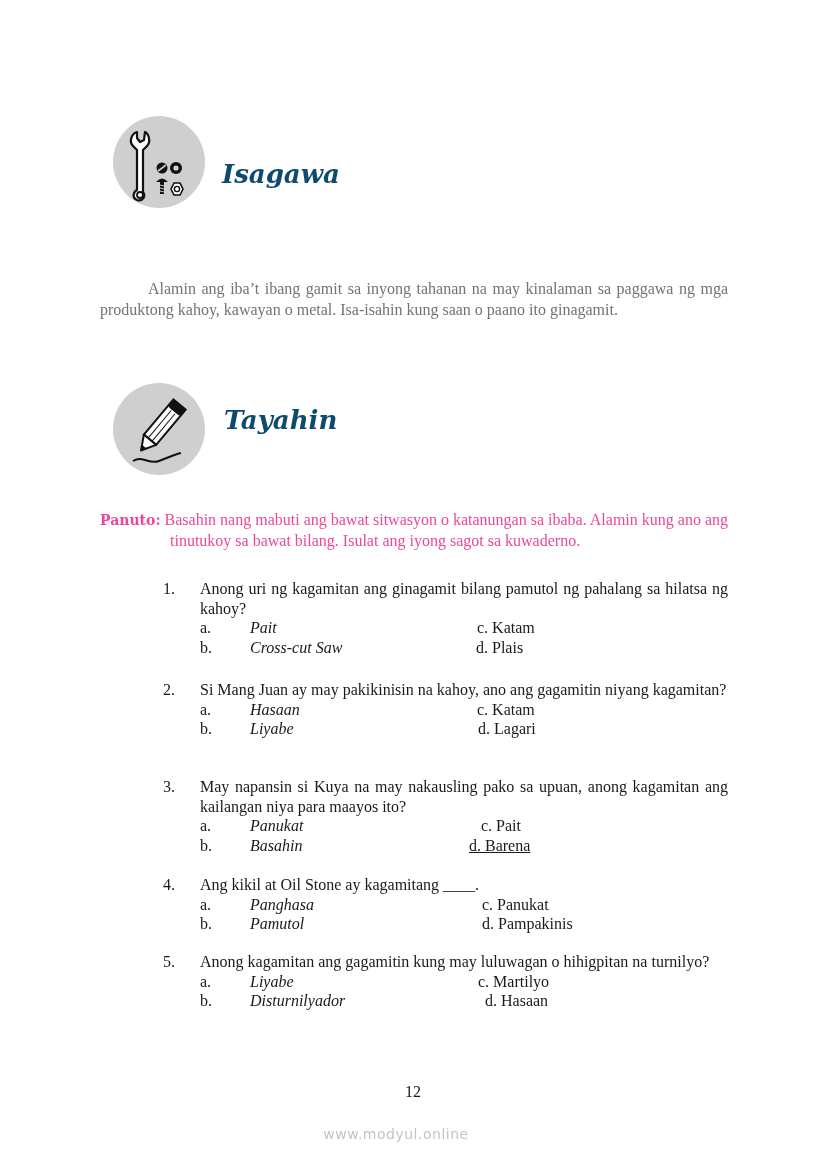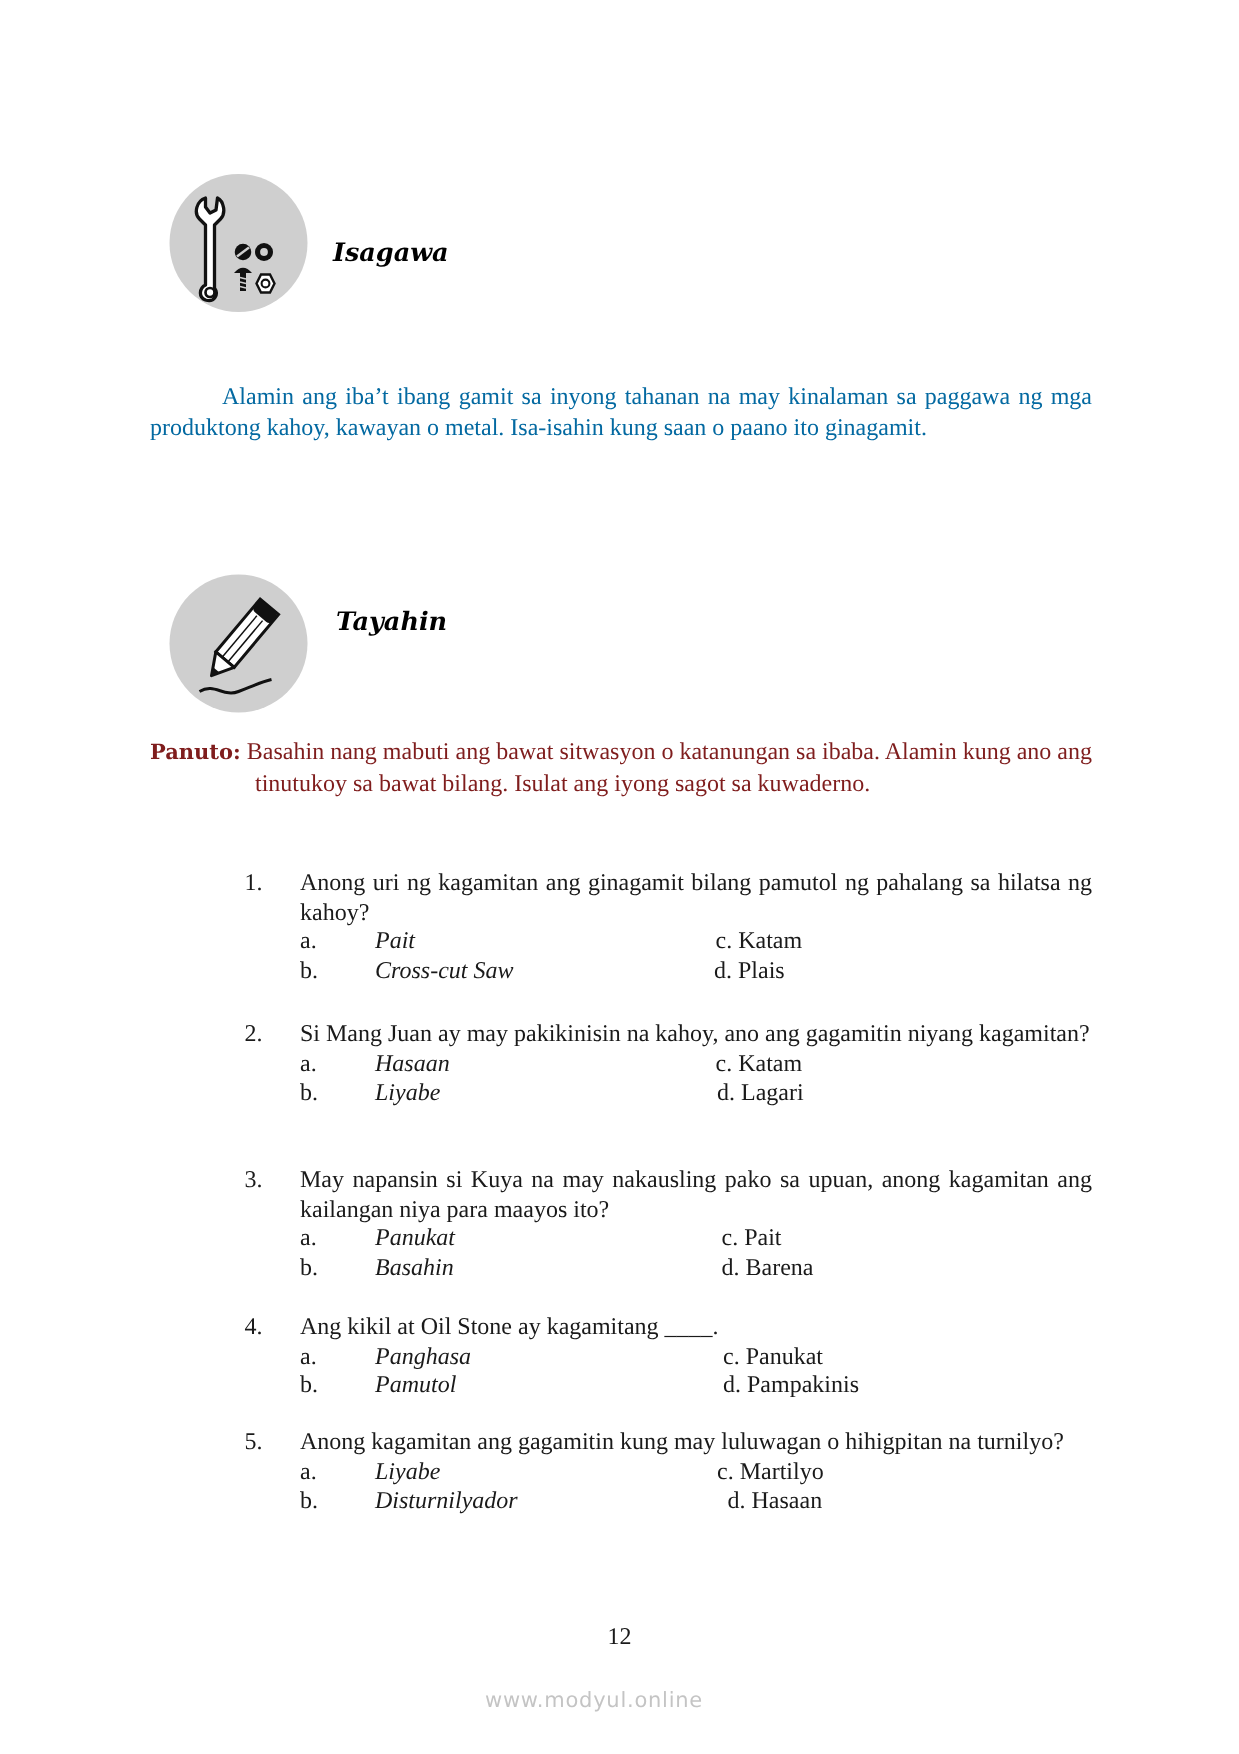--- a/index.html
+++ b/index.html
@@ -1,25 +1,25 @@
 <!DOCTYPE html>
 <html><head>
 <meta charset="utf-8">
 <style>
   html, body { margin: 0; padding: 0; background: #ffffff; }
   body { width: 826px; height: 1169px; position: relative; overflow: hidden;
          font-family: "DejaVu Serif", "Liberation Serif", serif; color: #1a1a1a; }
   .icon-circle { position: absolute; width: 92px; height: 92px; border-radius: 50%; background: #cfcfcf; }
   .section-title { position: absolute; font-family: "DejaVu Serif", serif; font-weight: bold; font-style: italic;
-                   font-size: 17px; color: #000000; }
+                   font-size: 26px; color: #0c4a6e; }
   .para { position: absolute; font-family: "Liberation Serif", serif; font-size: 16px; line-height: 20.5px;
-          text-align: justify; color: #0369a1; }
+          text-align: justify; color: #737373; margin-top: 24px; }
   .para .indent { display: inline-block; width: 48px; }
-  .panuto { position: absolute; left: 100px; top: 492px; width: 628px; font-family: "Liberation Serif", serif;
-            font-size: 16px; line-height: 19.5px; color: #7f1d1d; }
+  .panuto { position: absolute; left: 100px; top: 510px; width: 628px; font-family: "Liberation Serif", serif;
+            font-size: 16px; line-height: 19.5px; color: #ec4899; }
   .panuto .label { font-family: "DejaVu Serif", serif; font-weight: bold; font-size: 14px; }
   .panuto-body { text-align: justify; }
   .q { position: absolute; left: 163px; width: 565px; font-family: "Liberation Serif", serif; font-size: 16px;
        line-height: 19.5px; color: #1a1a1a; }
   .q .num { position: absolute; left: 0; top: 0; }
   .q .text { margin-left: 37px; text-align: justify; }
   .q .opts { position: relative; margin-left: 37px; height: 39px; }
   .opt { position: absolute; height: 19.5px; }
   .opt .l { position: absolute; left: 0; }
   .opt .v { position: absolute; left: 50px; white-space: nowrap; font-style: italic; }
@@ -122,21 +122,21 @@
   <div class="opts">
     <div class="opt" style="top:0;">
         <span class="l">a.</span>
         <span class="v">Panukat</span>
       </div>
     <div class="opt" style="top:19.5px;">
         <span class="l">b.</span>
         <span class="v">Basahin</span>
       </div>
     <span class="opt-r" style="left:281px; top:0;">c. Pait</span>
-    <span class="opt-r" style="left:281px; top:19.5px;">d. Barena</span>
+    <span class="opt-r" style="left:269px; top:19.5px;text-decoration:underline;">d. Barena</span>
   </div>
 </div>
 
 <div class="q" style="top:875px;">
   <span class="num">4.</span>
   <div class="text">Ang kikil at Oil Stone ay kagamitang ____.</div>
   <div class="opts">
     <div class="opt" style="top:0;">
         <span class="l">a.</span>
         <span class="v">Panghasa</span>

